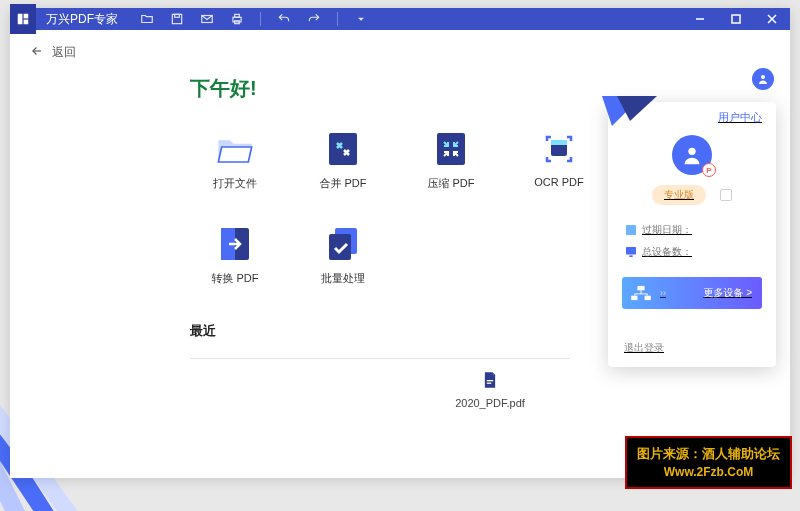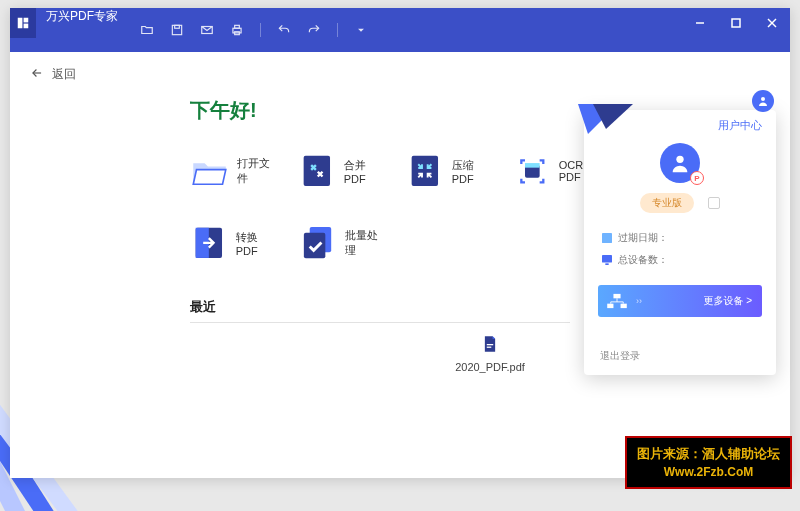--- a/index.html
+++ b/index.html
@@ -1,50 +1,50 @@
 <!DOCTYPE html>
 <html><head>
 <meta charset="utf-8">
 <style>
 * { margin: 0; padding: 0; box-sizing: border-box; }
 body { width: 800px; height: 511px; font-family: "Microsoft YaHei", Arial, sans-serif; background: #e8e8e8; position: relative; overflow: hidden; }
 
 .window { width: 780px; height: 470px; margin: 8px auto 0; background: #fff; box-shadow: 0 2px 12px rgba(0,0,0,0.15); position: relative; }
 
-.titlebar { height: 44px; background: #3b4fc7; display: flex; color: #fff; font-size: 11px; }
+.titlebar { height: 22px; background: #3b4fc7; display: flex; align-items: center; color: #fff; font-size: 11px; }
 .logo { width: 26px; height: 30px; background: #2b3a9f; display: flex; align-items: center; justify-content: center; }
 .logo svg { width: 14px; height: 14px; }
 .app-title { margin-left: 10px; font-size: 12px; }
 .titlebar-icons { margin-left: 22px; display: flex; gap: 16px; align-items: center; }
 .tb-icon { width: 14px; height: 14px; opacity: 0.85; cursor: pointer; display: flex; align-items: center; justify-content: center; }
 .tb-sep { width: 1px; height: 14px; background: rgba(255,255,255,0.3); }
 .win-controls { margin-left: auto; display: flex; }
 .win-btn { width: 36px; height: 30px; display: flex; align-items: center; justify-content: center; cursor: pointer; }
 
 .content { position: relative; height: 440px; }
 
 .back { display: flex; align-items: flex-start; gap: 8px; padding: 14px 20px; font-size: 12px; color: #555; cursor: pointer; }
 .back svg { width: 14px; }
 
 .main { padding: 0 0 0 180px; }
 .greeting { font-size: 20px; font-weight: bold; color: #15803d; margin-bottom: 28px; }
 
 .grid { display: grid; grid-template-columns: repeat(4, 90px); gap: 34px 18px; width: 420px; }
-.tile { display: flex; flex-direction: row; align-items: center; gap: 8px; cursor: pointer; }
+.tile { display: flex; flex-direction: column; align-items: center; gap: 8px; cursor: pointer; }
 .tile-icon { width: 40px; height: 38px; display: flex; align-items: center; justify-content: center; }
 .tile-label { font-size: 11px; color: #333; }
 
 .recent { margin-top: 36px; }
-.recent-title { font-size: 13px; font-weight: bold; color: #222; border-bottom: 1px solid #e2e2e2; padding-bottom: 6px; width: 380px; }
+.recent-title { font-size: 13px; font-weight: bold; color: #222; border-bottom: 1px solid #e2e2e2; padding-bottom: 18px; width: 380px; }
 .recent-item { display: flex; align-items: center; gap: 8px; padding: 12px 4px; font-size: 11px; color: #444; cursor: pointer; flex-direction: column; }
 .recent-item svg { width: 16px; height: 18px; }
 
 .avatar-btn { position: absolute; right: 16px; top: 38px; width: 22px; height: 22px; border-radius: 50%; background: #4a6cf7; display: flex; align-items: center; justify-content: center; cursor: pointer; z-index: 10; }
 
-.panel { position: absolute; right: 14px; top: 58px; width: 192px; background: #fff; border-radius: 4px; box-shadow: 0 4px 20px rgba(0,0,0,0.18); z-index: 9; padding-bottom: 12px; }
+.panel { position: absolute; right: 14px; top: 72px; width: 168px; background: #fff; border-radius: 4px; box-shadow: 0 4px 20px rgba(0,0,0,0.18); z-index: 9; padding-bottom: 12px; text-decoration: underline; }
 .panel-deco { position: absolute; top: -6px; left: -6px; width: 60px; height: 40px; overflow: hidden; }
 .panel-head { text-align: right; padding: 8px 14px 4px; font-size: 11px; color: #4a6cf7; cursor: pointer; }
 .panel-avatar { width: 40px; height: 40px; border-radius: 50%; background: #4a6cf7; margin: 6px auto 4px; position: relative; display: flex; align-items: center; justify-content: center; }
 .panel-avatar .badge { position: absolute; bottom: -2px; right: -4px; width: 14px; height: 14px; border-radius: 50%; background: #fff; border: 1px solid #ff5a5a; color: #ff5a5a; font-size: 8px; display: flex; align-items: center; justify-content: center; font-weight: bold; }
 .plan-row { display: flex; align-items: center; justify-content: center; gap: 14px; margin: 10px 0 14px; }
 .plan-pill { background: #ffe9cf; color: #d68a2e; font-size: 10px; padding: 3px 12px; border-radius: 10px; }
 .plan-sq { width: 12px; height: 12px; border: 1px solid #d0d0d0; border-radius: 2px; }
 .info-row { display: flex; align-items: center; gap: 6px; font-size: 10px; color: #777; padding: 4px 18px; }
 .info-row .sq { width: 10px; height: 10px; }
 .devices-bar { margin: 14px 14px 0; height: 32px; background: linear-gradient(90deg,#5aa8ff,#6b5cff); border-radius: 3px; display: flex; align-items: center; padding: 0 10px 0 8px; color: #fff; font-size: 10px; cursor: pointer; }

